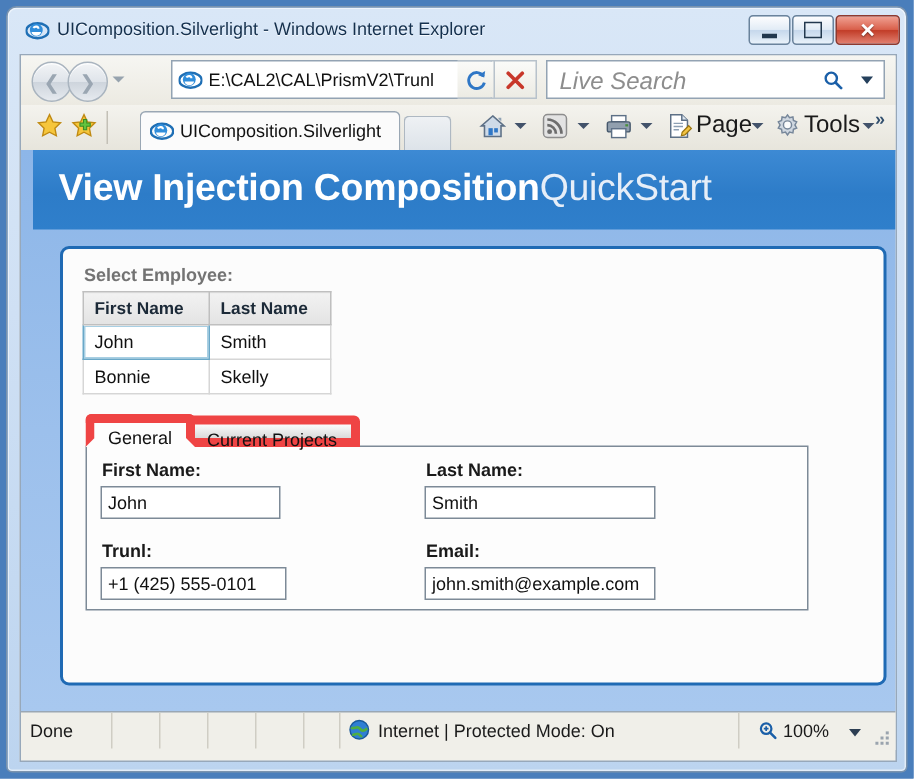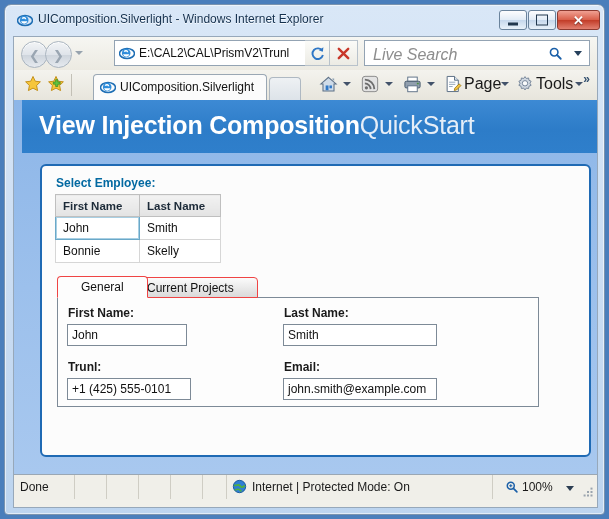--- a/index.html
+++ b/index.html
@@ -99,35 +99,35 @@
                background:linear-gradient(180deg,#3d8ad4 0%,#2d7cc8 55%,#2f7fcb 100%);}
   #page-title{position:absolute;left:17px;top:11px;font-size:25px;color:#fff;
               white-space:nowrap;letter-spacing:-.2px;}
   #page-title .b{font-weight:bold;}
   #page-title .n{font-weight:normal;color:#e6eef8;}
   #panel{position:absolute;left:26px;top:64px;width:551px;height:293px;
          box-sizing:border-box;background:#fcfcfc;border:2px solid #1f6ab4;
          border-radius:6px;}
 
   
-  #grid-label{position:absolute;left:14px;top:10px;font-size:12px;font-weight:bold;color:#0369a1;}
+  #grid-label{position:absolute;left:14px;top:10px;font-size:12px;font-weight:bold;color:#737373;}
   #grid{position:absolute;left:13px;top:28px;width:165px;border-collapse:collapse;
         table-layout:fixed;background:#fff;}
   #grid th{height:21px;padding:0 0 0 7px;text-align:left;font-size:11.5px;
            font-weight:bold;color:#1c2a38;
            background:linear-gradient(180deg,#f2f2f2 0%,#e3e3e3 100%);
            border:1px solid #bfbfbf;}
   #grid td{height:22px;padding:0 0 0 7px;font-size:12px;color:#111;
            background:#fff;border:1px solid #d6d6d6;}
   #grid td.sel{border:1px solid #6aa8c8;box-shadow:0 0 0 1px #a8cfe3 inset;}
   #grid col.c1{width:84px;} #grid col.c2{width:81px;}
 
   
   .vtab{position:absolute;top:0;height:22px;box-sizing:border-box;font-size:12px;
-        color:#111;line-height:21px;padding:0 23px;border:1px solid #ef4444;
+        color:#111;line-height:21px;padding:0 9px;border:6px solid #ef4444;
         border-radius:4px 4px 0 0;white-space:nowrap;}
   #vtab-general{left:0;top:0;background:#fdfdfd;border-bottom-color:#fdfdfd;z-index:3;}
   #vtab-projects{left:66px;top:1px;height:21px;
         background:linear-gradient(180deg,#fbfbfb 0%,#dadada 100%);z-index:2;}
   #tabstrip{position:absolute;left:15px;top:110px;width:495px;height:22px;}
   #tabpanel{position:absolute;left:15px;top:131px;width:482px;height:110px;
             box-sizing:border-box;background:#fdfdfd;border:1px solid #7d8a97;}
 
   .flabel{position:absolute;font-size:12px;font-weight:bold;color:#1a1a1a;white-space:nowrap;}
   .finput{position:absolute;box-sizing:border-box;height:22px;background:#fff;

